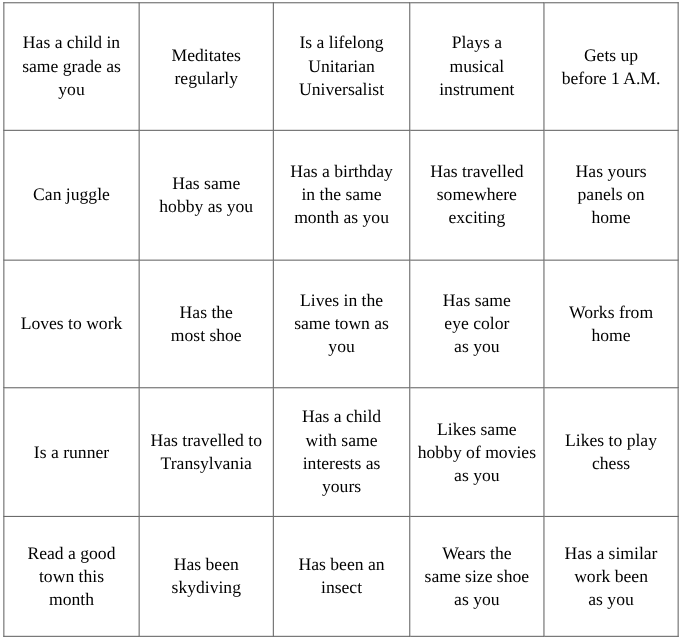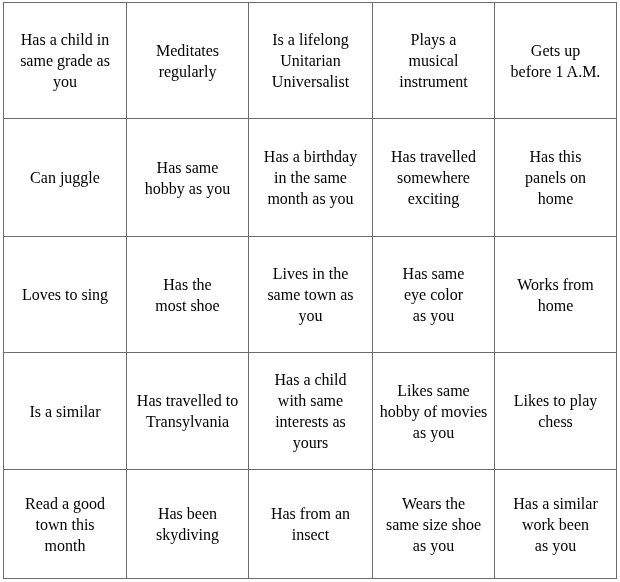--- a/index.html
+++ b/index.html
@@ -58,58 +58,58 @@
   <tr class="r1">
     <td>Can juggle</td>
     <td>Has same
 hobby as you</td>
     <td>Has a birthday
 in the same
 month as you</td>
     <td>Has travelled
 somewhere
 exciting</td>
-    <td>Has this
+    <td>Has yours
 panels on
 home</td>
   </tr>
   <tr class="r2">
-    <td>Loves to sing</td>
+    <td>Loves to work</td>
     <td>Has the
 most shoe</td>
     <td>Lives in the
 same town as
 you</td>
     <td>Has same
 eye color
 as you</td>
     <td>Works from
 home</td>
   </tr>
   <tr class="r3">
-    <td>Is a similar</td>
+    <td>Is a runner</td>
     <td>Has travelled to
 Transylvania</td>
     <td>Has a child
 with same
 interests as
 yours</td>
     <td>Likes same
 hobby of movies
 as you</td>
     <td>Likes to play
 chess</td>
   </tr>
   <tr class="r4">
     <td>Read a good
 town this
 month</td>
     <td>Has been
 skydiving</td>
-    <td>Has from an
+    <td>Has been an
 insect</td>
     <td>Wears the
 same size shoe
 as you</td>
     <td>Has a similar
 work been
 as you</td>
   </tr>
 </tbody>
   </table>

